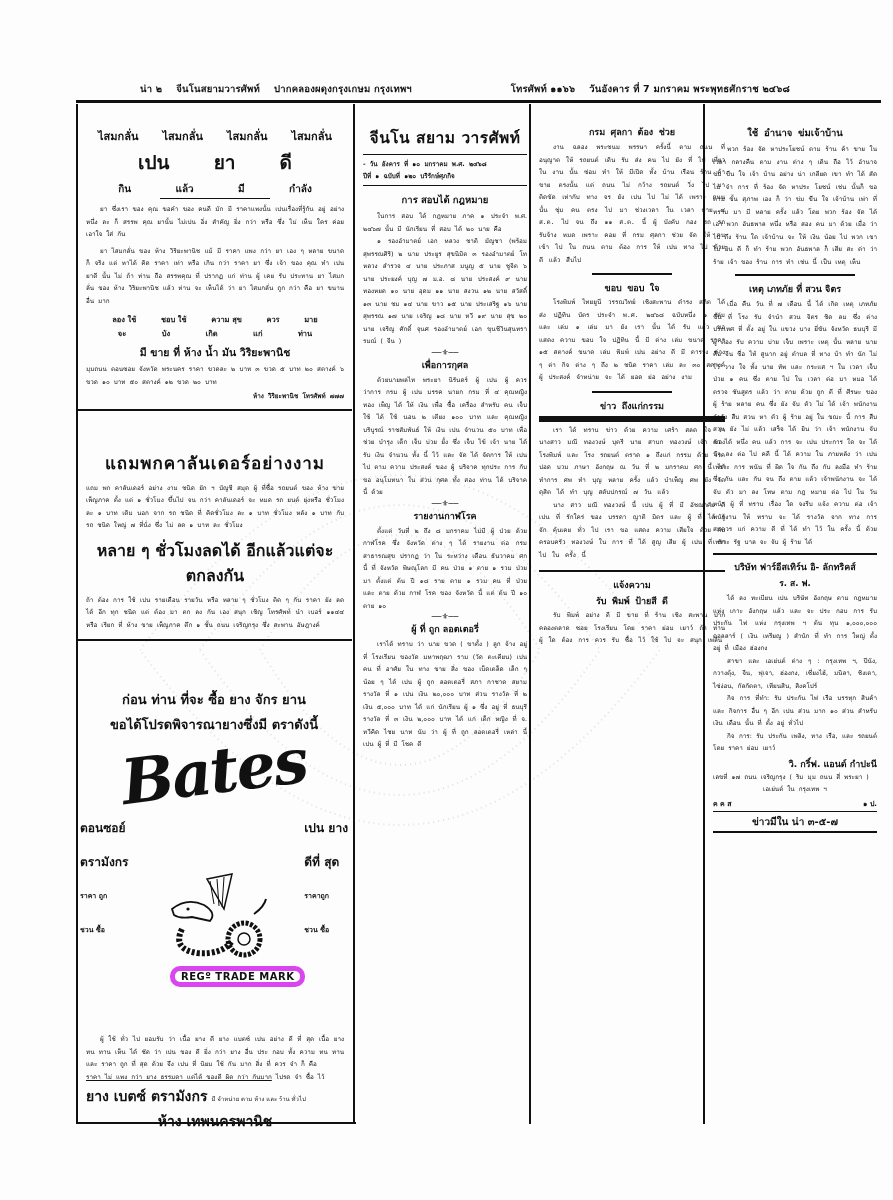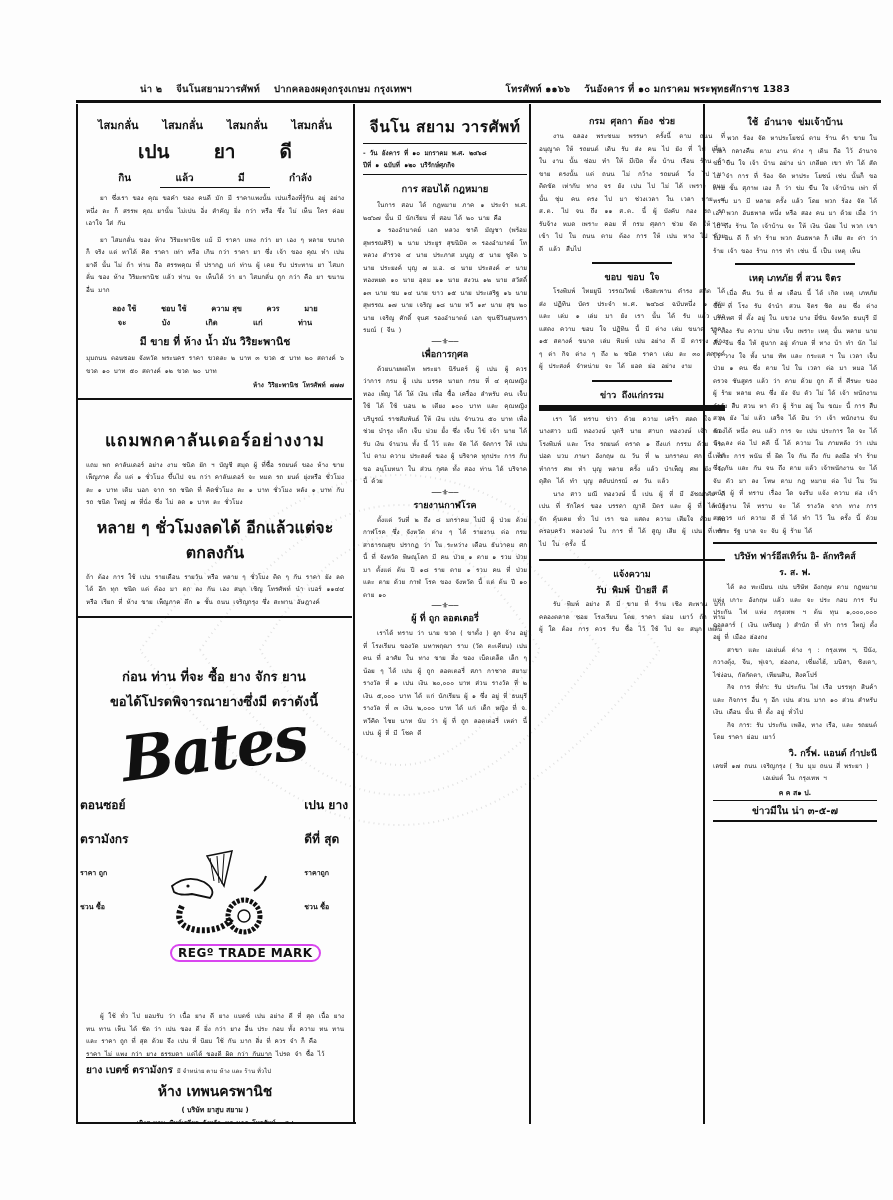--- a/index.html
+++ b/index.html
@@ -2,55 +2,55 @@
 <html><head>
 <meta charset="utf-8">
 <style>
   html,body{margin:0;padding:0;background:#fff;}
   body{width:893px;height:1200px;position:relative;overflow:hidden;font-family:"DejaVu Sans",sans-serif;color:#111;}
   .page{position:absolute;left:0;top:0;width:893px;height:1200px;background:#fdfdfd;}
   .masthead{position:absolute;left:140px;top:78px;width:650px;height:20px;display:flex;justify-content:space-between;align-items:center;font-size:9.5px;font-weight:bold;letter-spacing:0.2px;white-space:nowrap;}
   .masthead .l{display:flex;gap:14px;}
   .masthead .r{display:flex;gap:14px;}
   .rule-top{position:absolute;left:76px;top:100px;width:805px;height:3px;background:#111;}
-  .col{position:absolute;top:104px;overflow:hidden;}
+  .col{position:absolute;top:115px;overflow:hidden;}
   .vrule{position:absolute;top:104px;width:2px;background:#111;height:1020px;}
   .c1{left:76px;width:276px;height:1020px;}
   .c2{left:356px;width:176px;height:1020px;}
   .c3{left:532px;width:198px;height:1020px;font-family:Liberation Mono, monospace;}
   .c4{left:706px;width:175px;height:1020px;}
   .hd{font-weight:bold;text-align:center;}
   .t{font-size:6.3px;line-height:12.5px;text-align:justify;word-spacing:2px;}
   .t p{margin:0;text-indent:14px;}
   .hr{height:2px;background:#111;margin:6px auto;}
   .hr.thin{height:1px;}
   .hr.thick{height:6px;}
   .orn{text-align:center;font-size:8px;line-height:10px;}
   .row4{display:flex;justify-content:space-around;font-size:11px;font-weight:bold;}
   .big{font-size:19px;font-weight:bold;text-align:center;letter-spacing:1px;}
-  .ad-line{display:flex;justify-content:center;align-items:center;}
+  .ad-line{display:flex;justify-content:space-between;align-items:center;}
   .bates{font-family:"DejaVu Serif",serif;font-style:italic;font-weight:bold;font-size:62px;text-align:center;line-height:70px;letter-spacing:-2px;transform:rotate(-7deg);}
   .dragon{position:absolute;left:86px;top:228px;width:110px;height:95px;}
-  .stamp{border:2px solid #d946ef;border-radius:10px;font-size:12px;font-weight:bold;padding:0 6px;display:inline-block;letter-spacing:0.5px;}
+  .stamp{border:5px solid #d946ef;border-radius:10px;font-size:10px;font-weight:bold;padding:0 6px;display:inline-block;letter-spacing:0.5px;}
   .noise{position:absolute;pointer-events:none;opacity:0.16;}
 </style>
 </head>
 <body>
 
 <div class="page">
 
   <div class="masthead">
     <div class="l">
       <span>น่า ๒</span>
       <span>จีนโนสยามวารศัพท์</span>
       <span>ปากคลองผดุงกรุงเกษม กรุงเทพฯ</span>
     </div>
     <div class="r">
       <span>โทรศัพท์ ๑๑๖๖</span>
-      <span>วันอังคาร ที่ ๑๐ มกราคม พระพุทธศักราช 1383</span>
+      <span>วันอังคาร ที่ 7 มกราคม พระพุทธศักราช ๒๔๖๘</span>
     </div>
   </div>
   <div class="rule-top"></div>
 
   <div class="vrule" style="left:353px;"></div>
   <div class="vrule" style="left:529px;"></div>
   <div class="vrule" style="left:703px;"></div>
   <div style="position:absolute;left:76px;top:104px;width:2px;height:1020px;background:#111;"></div>
   <div style="position:absolute;left:76px;top:1122px;width:280px;height:2px;background:#111;"></div>
 
@@ -91,21 +91,21 @@
         <span>เกิด</span>
         <span>แก่</span>
         <span>ท่าน</span>
       </div>
       <div class="hd" style="font-size:10.5px;margin-top:5px;">มี ขาย ที่ ห้าง น้ำ มัน วิริยะพานิช</div>
       <div class="t" style="margin-top:2px;">มุมถนน ตอนซอย จังหวัด พระนคร ราคา ขวดละ ๒ บาท ๓ ขวด ๕ บาท ๒๐ สตางค์ ๖ ขวด ๑๐ บาท ๕๐ สตางค์ ๑๒ ขวด ๒๐ บาท</div>
       <div class="t" style="text-align:right;font-weight:bold;margin-top:2px;">ห้าง วิริยะพานิช โทรศัพท์ ๗๗๗</div>
     </div>
     <div class="hr" style="margin:6px 0 0;"></div>
 
-    <div style="padding:26px 8px 0 10px;">
+    <div style="padding:26px 8px 0 10px;margin-top:12px;">
       <div class="big" style="font-size:17px;">แถมพกคาลันเดอร์อย่างงาม</div>
       <div class="t" style="margin-top:6px;">แถม พก คาลันเดอร์ อย่าง งาม ชนิด ยัก ฯ บัญชี สมุด ผู้ ที่ซื้อ รถยนต์ ของ ห้าง ขายเพ็ญภาค ตั้ง แต่ ๑ ชั่วโมง ขึ้นไป จน กว่า คาลันเดอร์ จะ หมด รถ ยนต์ ยุ่งหรือ ชั่วโมง ละ ๑ บาท เดิม นอก จาก รถ ชนิด ที่ คิดชั่วโมง ละ ๑ บาท ชั่วโมง หลัง ๑ บาท กับ รถ ชนิด ใหญ่ ๗ ที่นั่ง ซึ่ง ไม่ ลด ๑ บาท ละ ชั่วโมง</div>
       <div class="big" style="font-size:16px;margin-top:6px;letter-spacing:0;">หลาย ๆ ชั่วโมงลดได้ อีกแล้วแต่จะตกลงกัน</div>
       <div class="t" style="margin-top:6px;">ถ้า ต้อง การ ใช้ เปน รายเดือน รายวัน หรือ หลาย ๆ ชั่วโมง ติด ๆ กัน ราคา ยัง ลด ได้ อีก ทุก ชนิด แต่ ต้อง มา ตก ลง กัน เอง สนุก เชิญ โทรศัพท์ นำ เบอร์ ๑๑๔๔ หรือ เรียก ที่ ห้าง ขาย เพ็ญภาค ตึก ๑ ชั้น ถนน เจริญกรุง ซึ่ง สะพาน อัษฎางค์</div>
     </div>
     <div class="hr" style="margin:8px 0 0;"></div>
 
     <div style="position:relative;padding:48px 4px 0 4px;height:330px;">
       <div class="hd" style="font-size:13px;">ก่อน ท่าน ที่จะ ซื้อ ยาง จักร ยาน</div>
       <div class="hd" style="font-size:13px;margin-top:4px;">ขอได้โปรดพิจารณายางซึ่งมี ตราดังนี้</div>
@@ -136,21 +136,21 @@
         <span class="stamp">REGº TRADE MARK</span>
       </div>
     </div>
     <div style="padding:14px 8px 0 10px;">
       <div class="t">
         <p>ผู้ ใช้ ทั่ว ไป ยอมรับ ว่า เนื้อ ยาง ดี ยาง แบตซ์ เปน อย่าง ดี ที่ สุด เนื้อ ยาง ทน ทาน เห็น ได้ ชัด ว่า เปน ของ ดี ยิ่ง กว่า ยาง อื่น ประ กอบ ทั้ง ความ ทน ทาน และ ราคา ถูก ที่ สุด ด้วย จึง เปน ที่ นิยม ใช้ กัน มาก สิ่ง ที่ ควร จำ ก็ คือ</p>
         <span style="text-decoration:underline;">ราคา ไม่ แพง กว่า ยาง ธรรมดา แต่ได้ ของดี ผิด กว่า กันมาก</span>
         <span>ไปรด จำ ซื้อ ไว้</span>
       </div>
       <div style="display:flex;align-items:baseline;gap:4px;margin-top:2px;">
-        <span style="font-weight:bold;font-size:10px;text-align:center;">ยาง เบตซ์ ตรามังกร</span>
+        <span style="font-weight:bold;font-size:14px;text-align:center;">ยาง เบตซ์ ตรามังกร</span>
         <span style="font-size:6px;">มี จำหน่าย ตาม ห้าง และ ร้าน ทั่วไป</span>
       </div>
       <div class="hd" style="font-size:14px;margin-top:3px;">ห้าง เทพนครพานิช</div>
       <div class="hd" style="font-size:7px;margin-top:2px;">( บริษัท ยาสูบ สยาม )</div>
       <div class="t" style="text-align:center;font-weight:bold;margin-top:2px;">เชิงสะพาน พิทย์เสถียร จังหวัด พระนคร โทรศัพท์ ๑๕๘</div>
 
     </div>
   </div>
 
   <div class="col c2">

